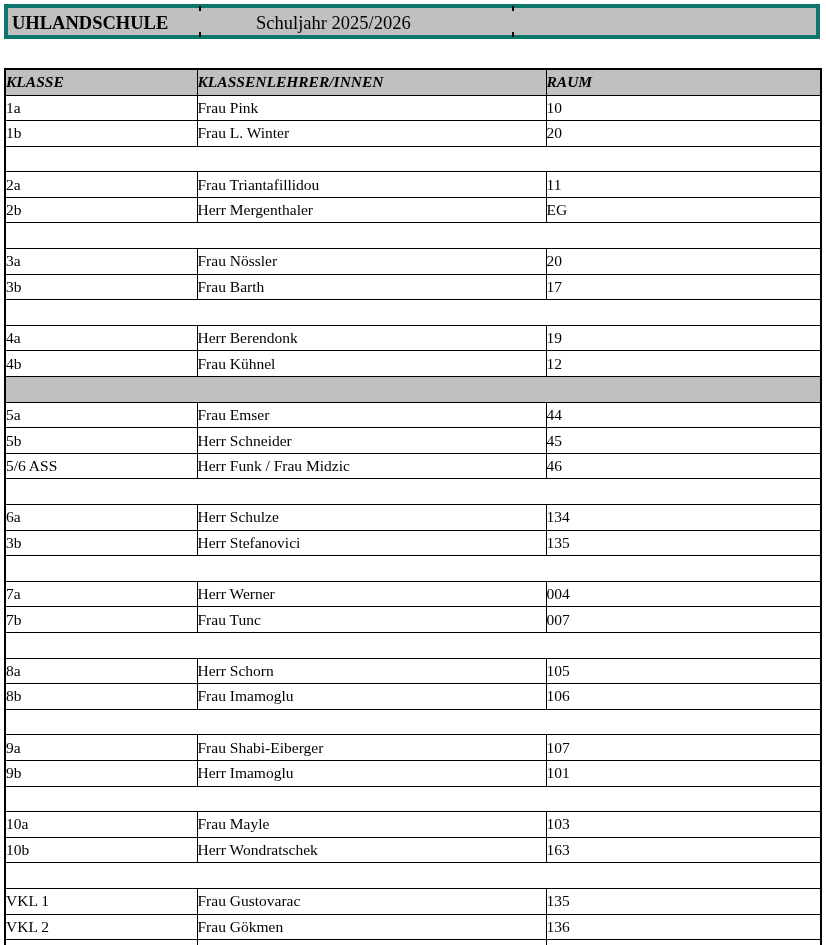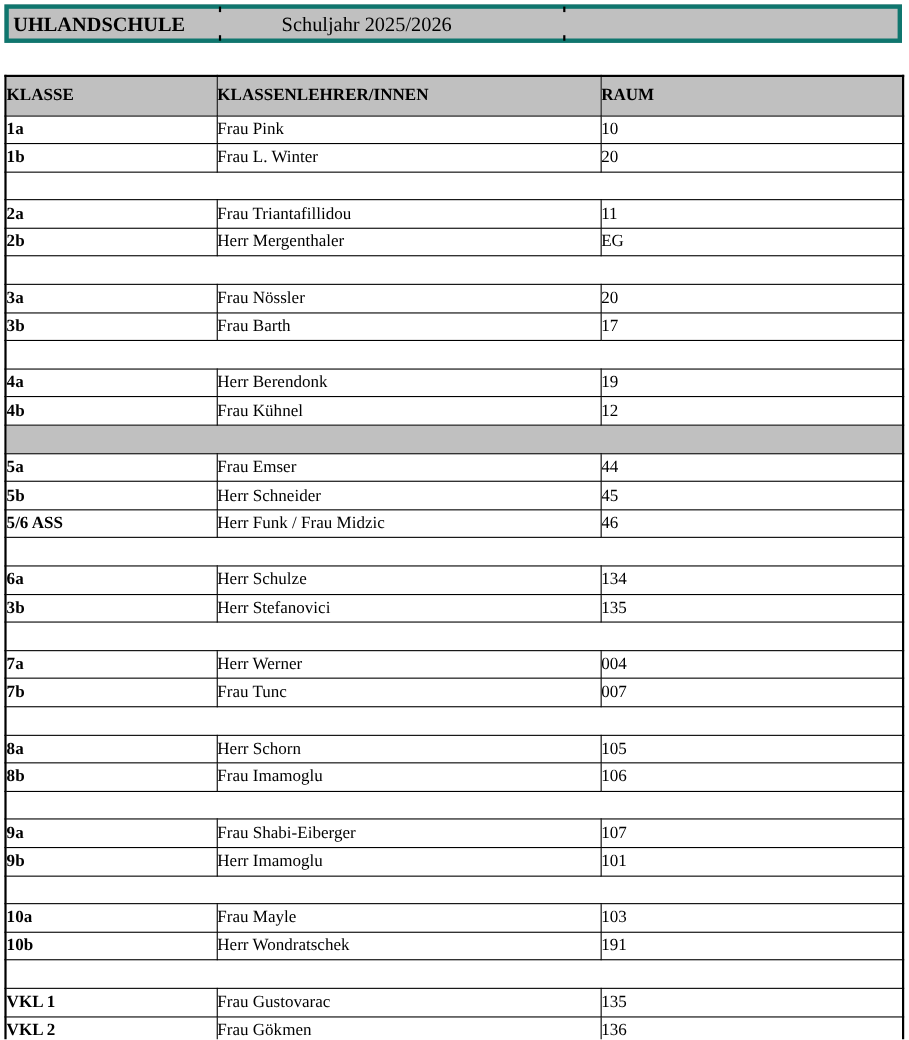--- a/index.html
+++ b/index.html
@@ -69,31 +69,31 @@
   table.roster th,
   table.roster td {
     border: 1.5px solid #000000;
     padding: 0;
     font-size: 15.5px;
     vertical-align: middle;
     text-align: left;
     overflow: hidden;
     white-space: nowrap;
   }
-  table.roster thead tr { height: 36px; }
+  table.roster thead tr { height: 26px; font-style: italic; }
   table.roster tbody tr { height: 25.6px; }
   table.roster thead th {
     background: #c0c0c0;
     font-weight: bold;
   }
   .col-klasse { width: 192px; }
   .col-lehrer { width: 349px; }
   .col-raum   { width: 275px; }
 
-  th.klasse, td.klasse { padding-left: 4px; font-weight: bold; }
+  th.klasse, td.klasse { padding-left: 4px; font-weight: normal; }
   th.lehrer, td.lehrer { padding-left: 6px; }
   th.raum,   td.raum   { padding-left: 71px; }
 
   tr.spacer td { border-left: none; border-right: none; background: #ffffff; }
   tr.spacer.shaded td { background: #c0c0c0; }
 </style>
 </head>
 <body>
 
 <div class="page">
@@ -244,21 +244,21 @@
           <td colspan="3"></td>
         </tr>
         <tr>
           <td class="klasse">10a</td>
           <td class="lehrer">Frau Mayle</td>
           <td class="raum">103</td>
         </tr>
         <tr>
           <td class="klasse">10b</td>
           <td class="lehrer">Herr Wondratschek</td>
-          <td class="raum">191</td>
+          <td class="raum">163</td>
         </tr>
         <tr class="spacer">
           <td colspan="3"></td>
         </tr>
         <tr>
           <td class="klasse">VKL 1</td>
           <td class="lehrer">Frau Gustovarac</td>
           <td class="raum">135</td>
         </tr>
         <tr>

